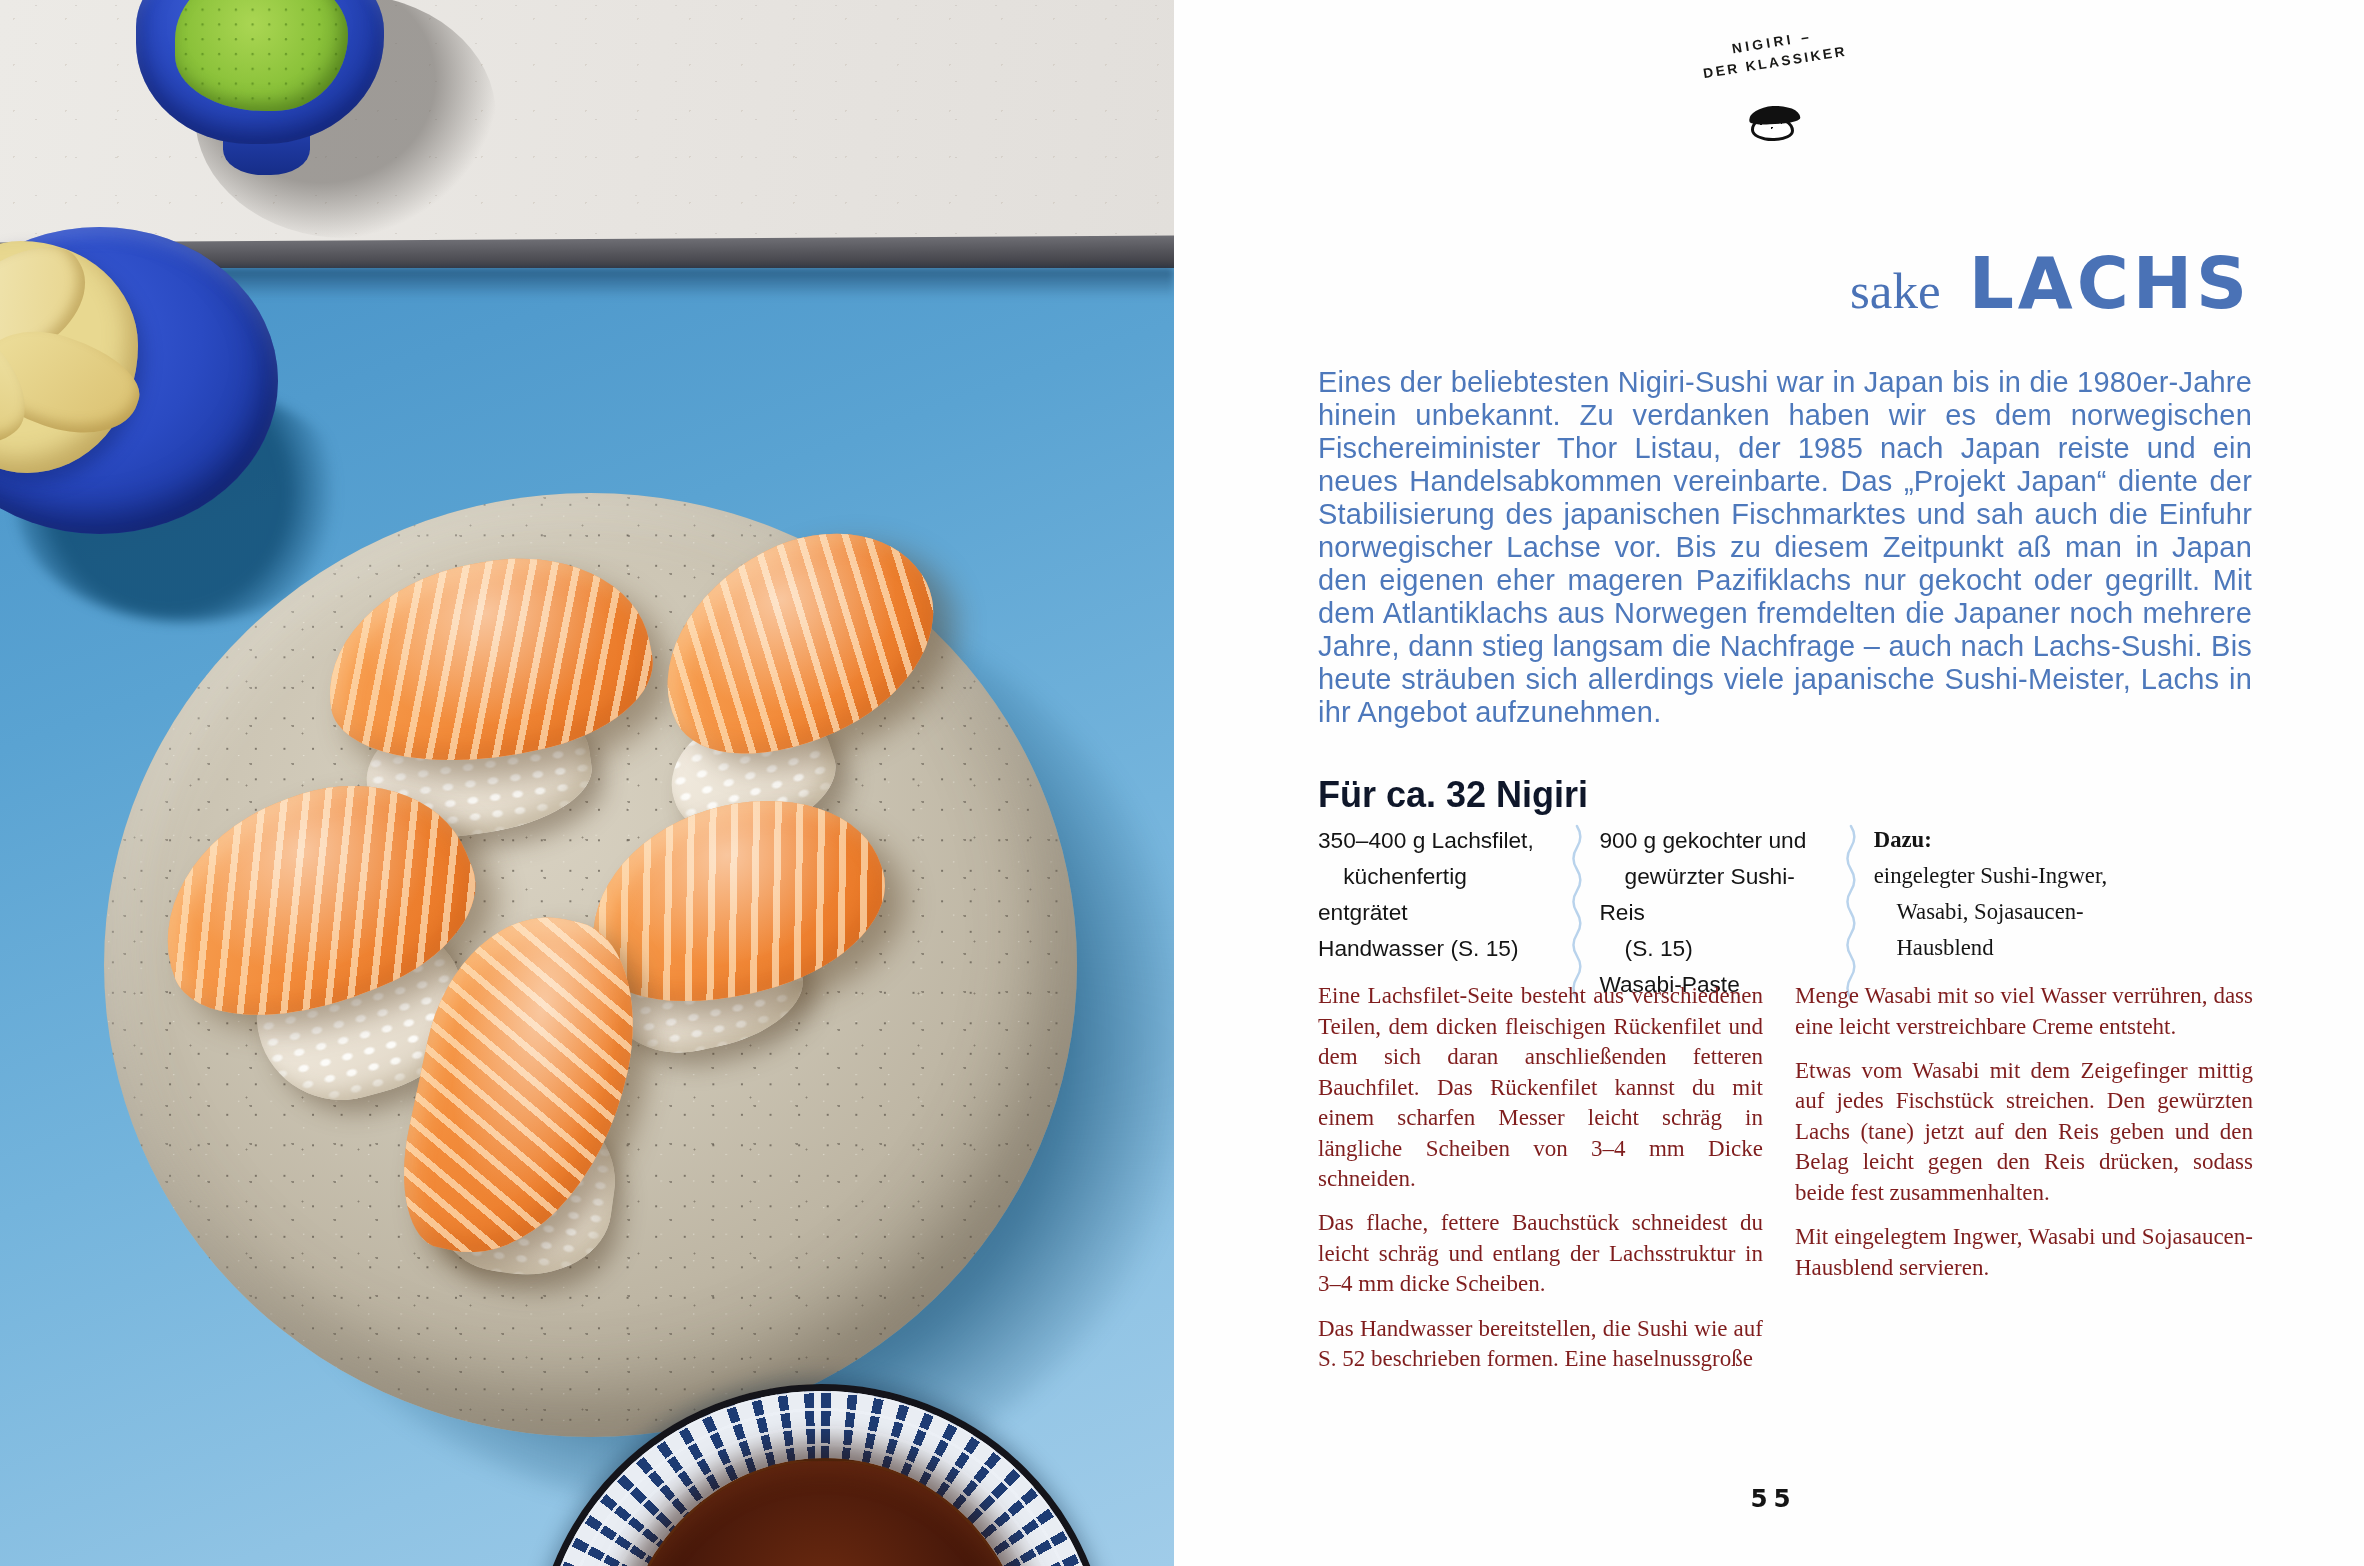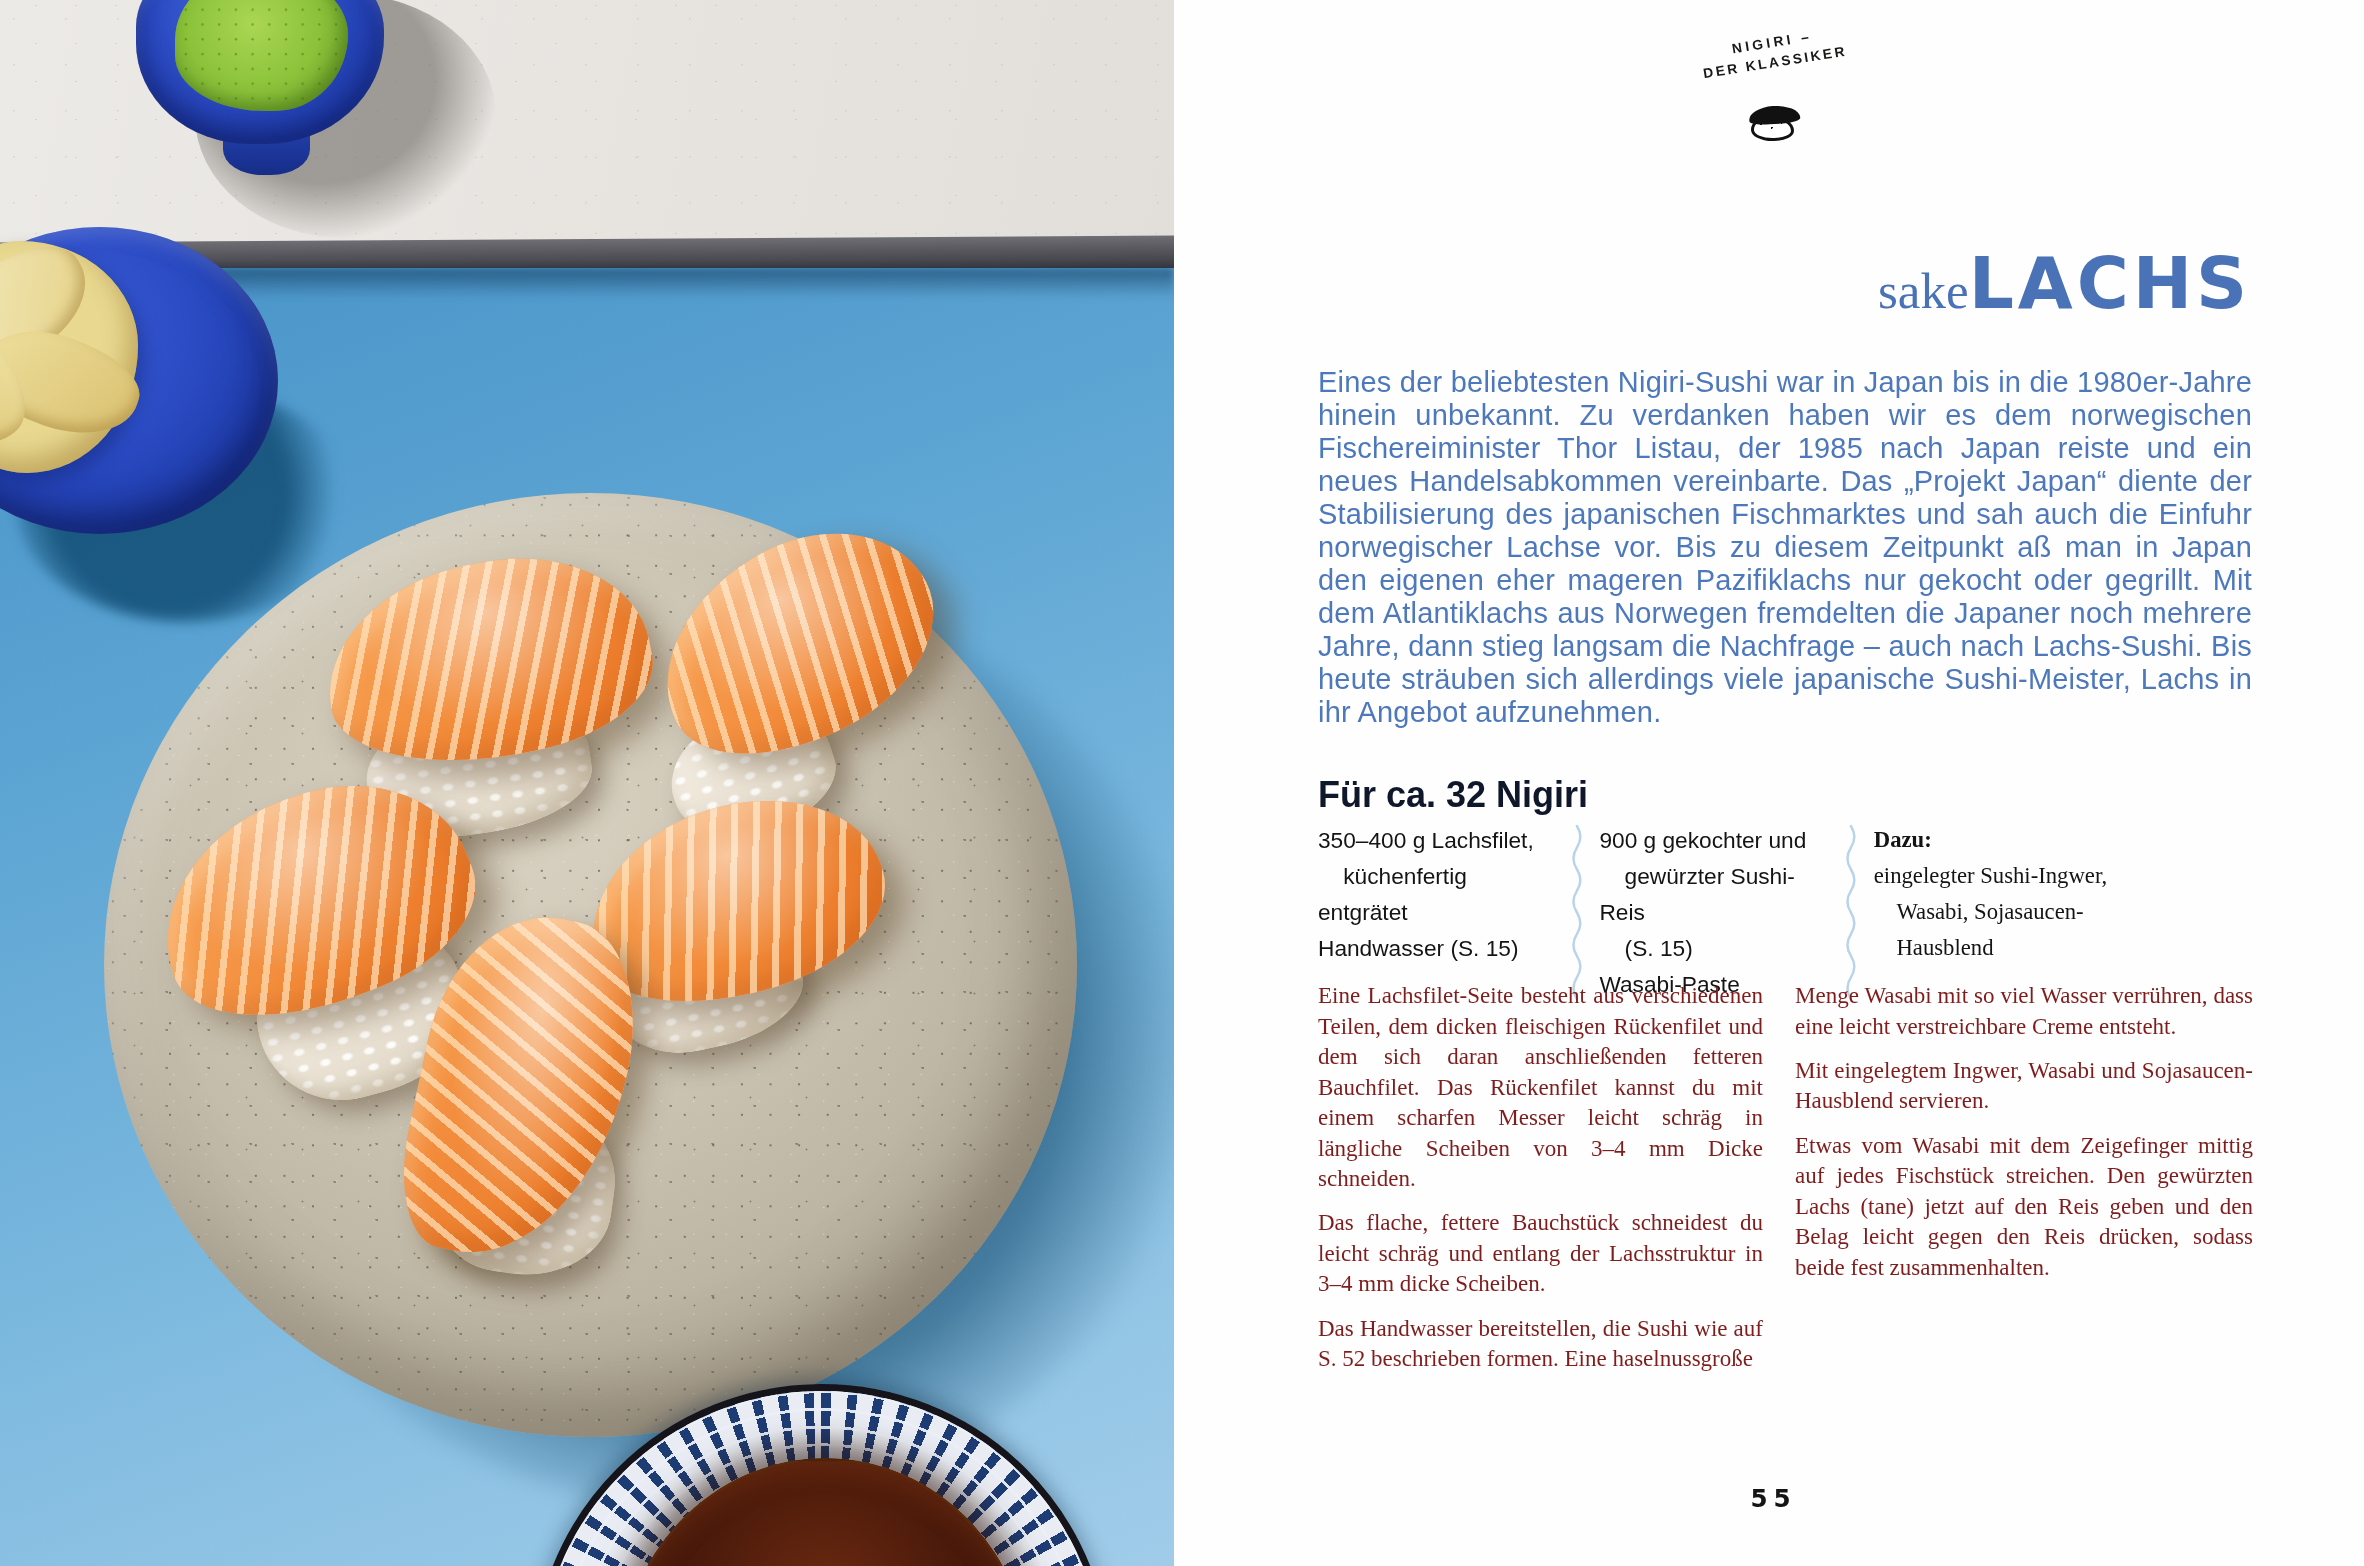--- a/index.html
+++ b/index.html
@@ -114,21 +114,21 @@
           border:3px solid #111; border-radius:45% 55% 48% 52%/55% 60% 42% 45%;
           background:
             radial-gradient(2px 1.4px at 6.9px 4.9px, #111 55%, transparent 60%),
             radial-gradient(2px 1.4px at 17.7px 8.9px, #111 55%, transparent 60%),
             radial-gradient(2px 1.4px at 27.6px 3.9px, #111 55%, transparent 60%),
             #fff; }
   .nigiri-icon .icon-topping { position:absolute; left:0; top:0; width:51px; height:17.7px;
           background:#111; border-radius:55% 60% 40% 45%/80% 85% 30% 30%; transform:rotate(-4deg); }
 
   .title { position:absolute; right:113px; top:242px; display:flex; align-items:baseline; white-space:nowrap; }
-  .title-kicker { font-family:"Liberation Serif", serif; font-size:51px; color:#4a72b6; margin-right:0; }
+  .title-kicker { font-family:"Liberation Serif", serif; font-size:51px; color:#4a72b6; margin-right:28px; }
   .title-name { font-family:"DejaVu Sans", sans-serif; font-weight:bold; font-size:71px; letter-spacing:3.9px; color:#4a72b6; }
 
   .intro { position:absolute; left:136px; top:366px; width:934px;
           font-size:29px; line-height:33px; text-align:justify; color:#4d78bb; letter-spacing:0.2px; }
 
   .ingredients-heading { position:absolute; left:136px; top:774px; font-size:36px; font-weight:bold; color:#0f172a; }
   .ingredients { position:absolute; left:136px; top:822px; display:flex; align-items:flex-start; }
   .ing-col { font-size:22.7px; line-height:36px; white-space:pre-wrap; color:#141414; }
   .ing-col.c1 { width:236px; }
   .ing-col.c2 { width:229px; }
@@ -243,20 +243,20 @@
     Hausblend</span></div>
     </div>
 
     <div class="bodycol left">
       <p>Eine Lachsfilet-Seite besteht aus verschiedenen Teilen, dem dicken fleischigen Rückenfilet und dem sich daran anschließenden fetteren Bauchfilet. Das Rückenfilet kannst du mit einem scharfen Messer leicht schräg in längliche Scheiben von 3–4 mm Dicke schneiden.</p>
       <p>Das flache, fettere Bauchstück schneidest du leicht schräg und entlang der Lachsstruktur in 3–4 mm dicke Scheiben.</p>
       <p>Das Handwasser bereitstellen, die Sushi wie auf S. 52 beschrieben formen. Eine haselnussgroße</p>
     </div>
     <div class="bodycol right">
       <p>Menge Wasabi mit so viel Wasser verrühren, dass eine leicht verstreichbare Creme entsteht.</p>
+      <p>Etwas vom Wasabi mit dem Zeigefinger mittig auf jedes Fischstück streichen. Den gewürzten Lachs (tane) jetzt auf den Reis geben und den Belag leicht gegen den Reis drücken, sodass beide fest zusammenhalten.</p>
       <p>Mit eingelegtem Ingwer, Wasabi und Sojasaucen-Hausblend servieren.</p>
-      <p>Etwas vom Wasabi mit dem Zeigefinger mittig auf jedes Fischstück streichen. Den gewürzten Lachs (tane) jetzt auf den Reis geben und den Belag leicht gegen den Reis drücken, sodass beide fest zusammenhalten.</p>
     </div>
 
     <div class="page-number">55</div>
   </div>
 </div>
 
 
 </body></html>

